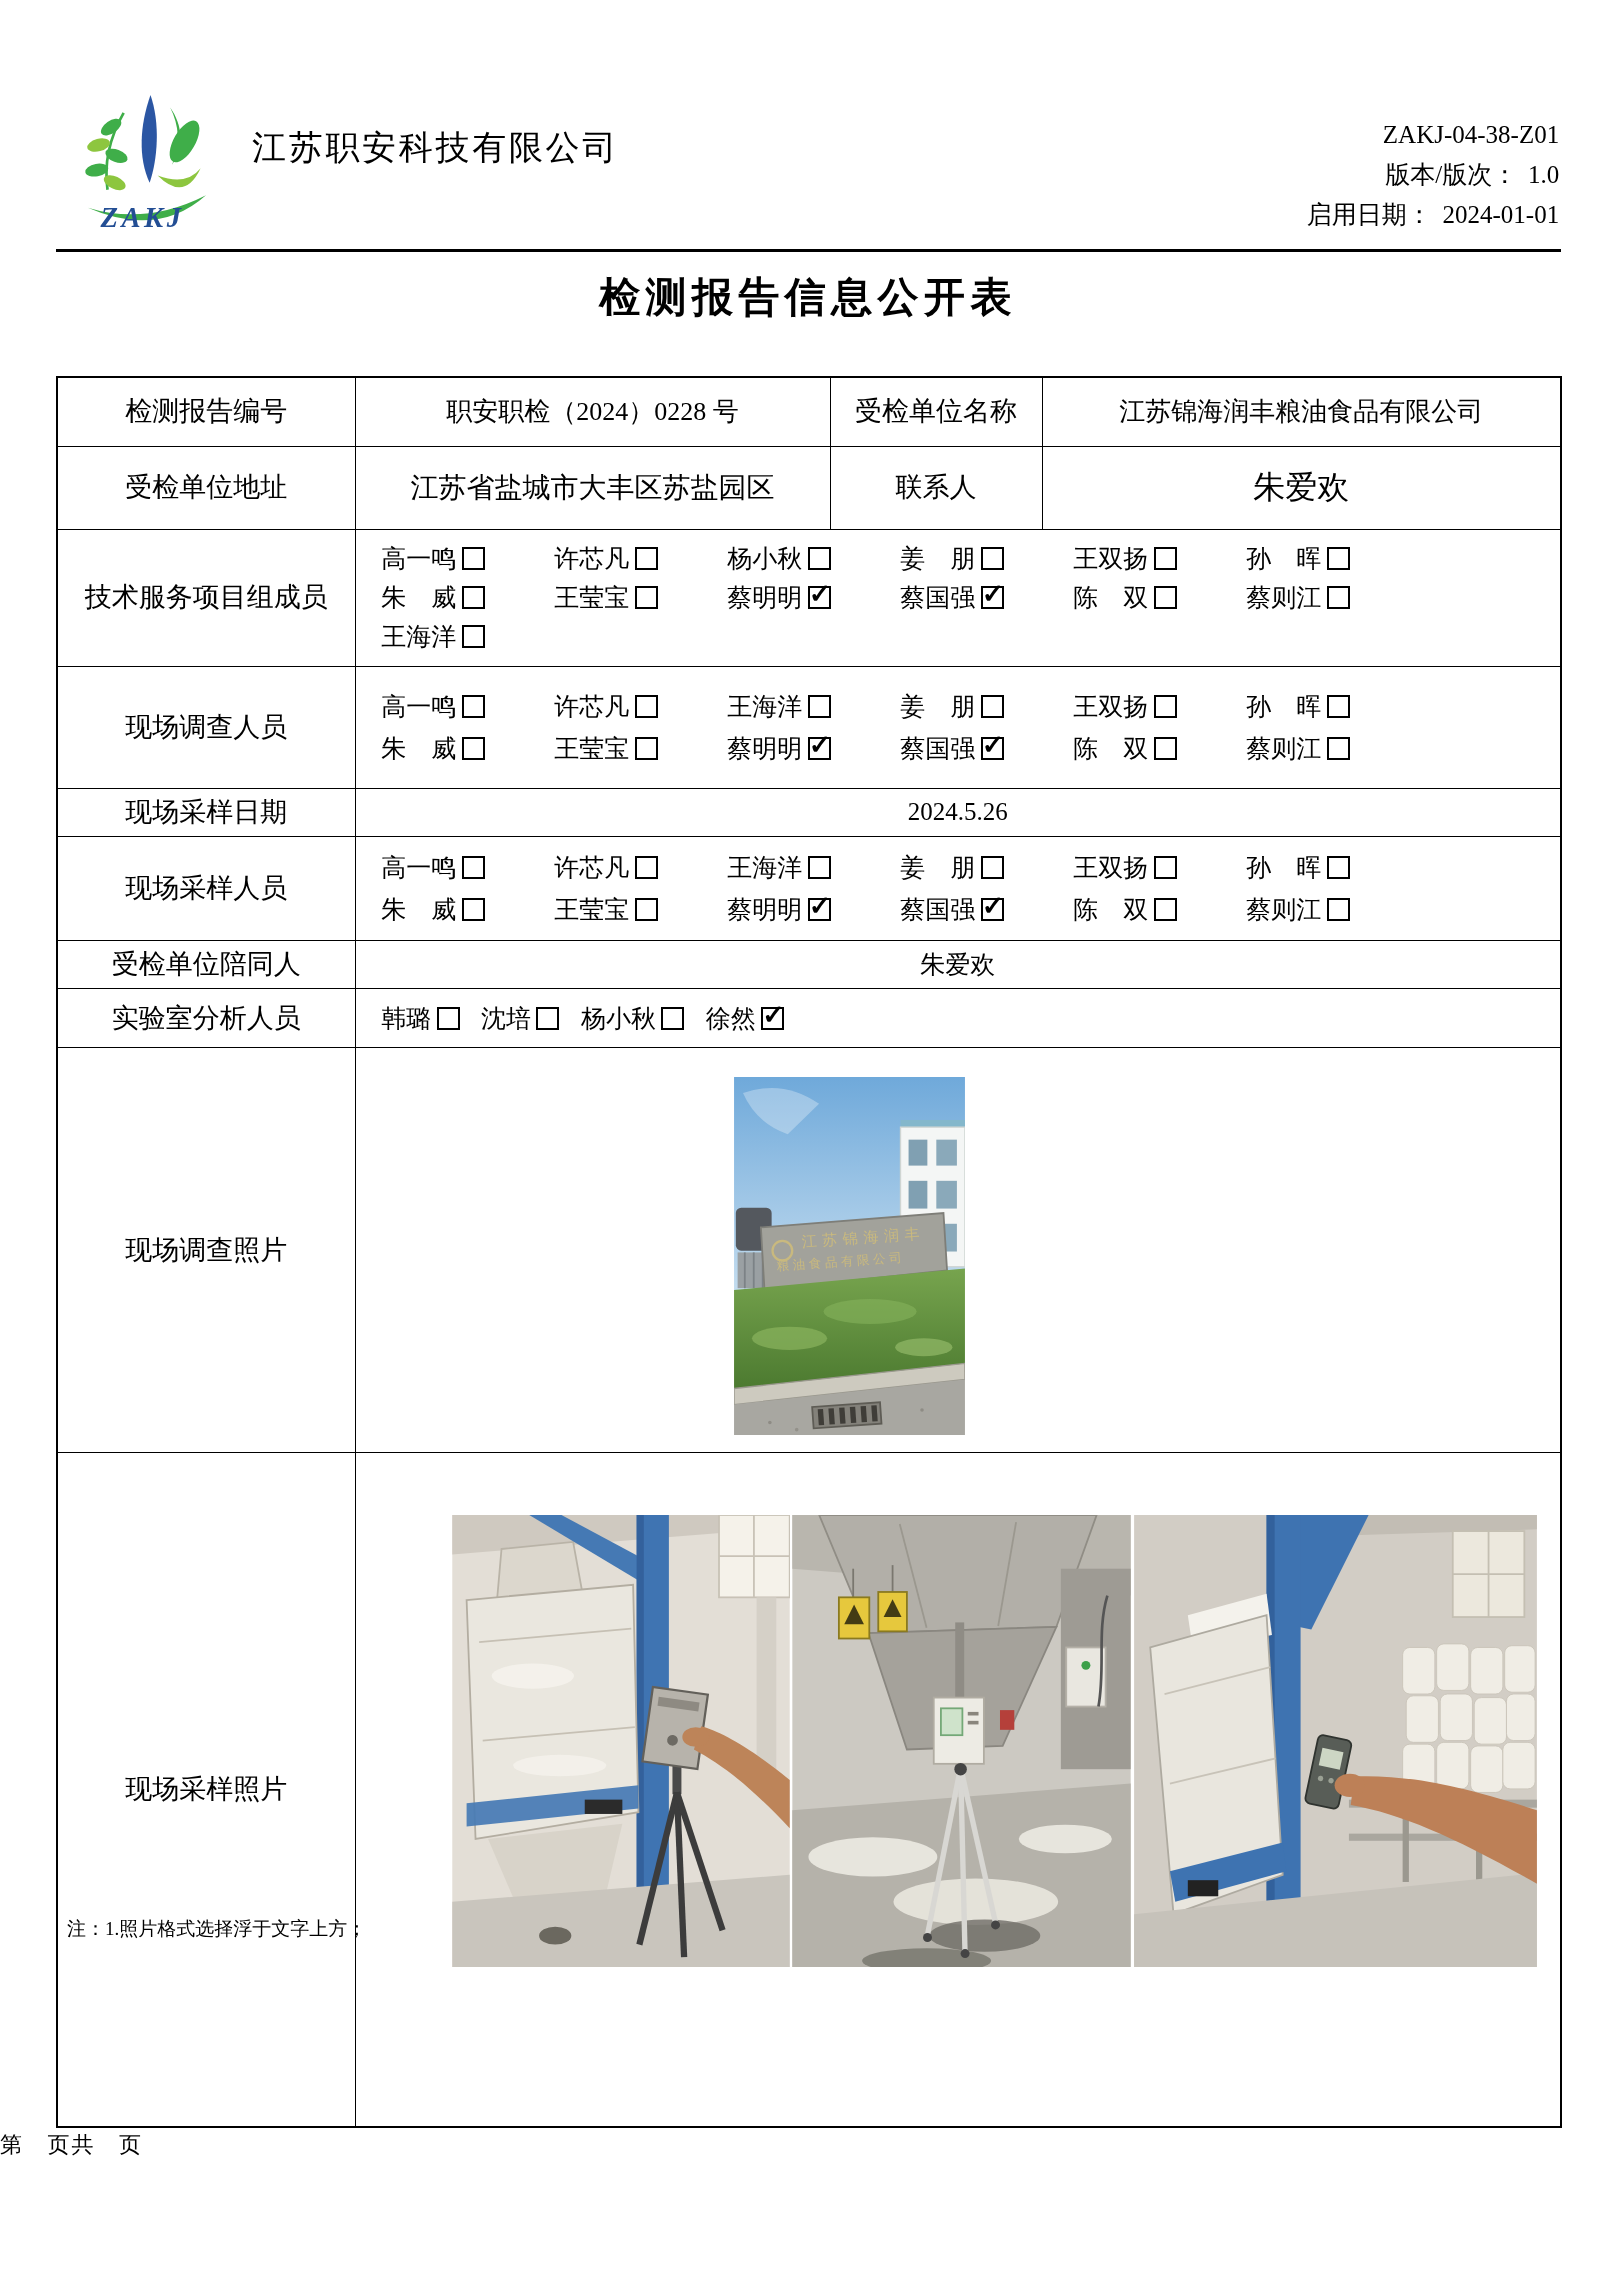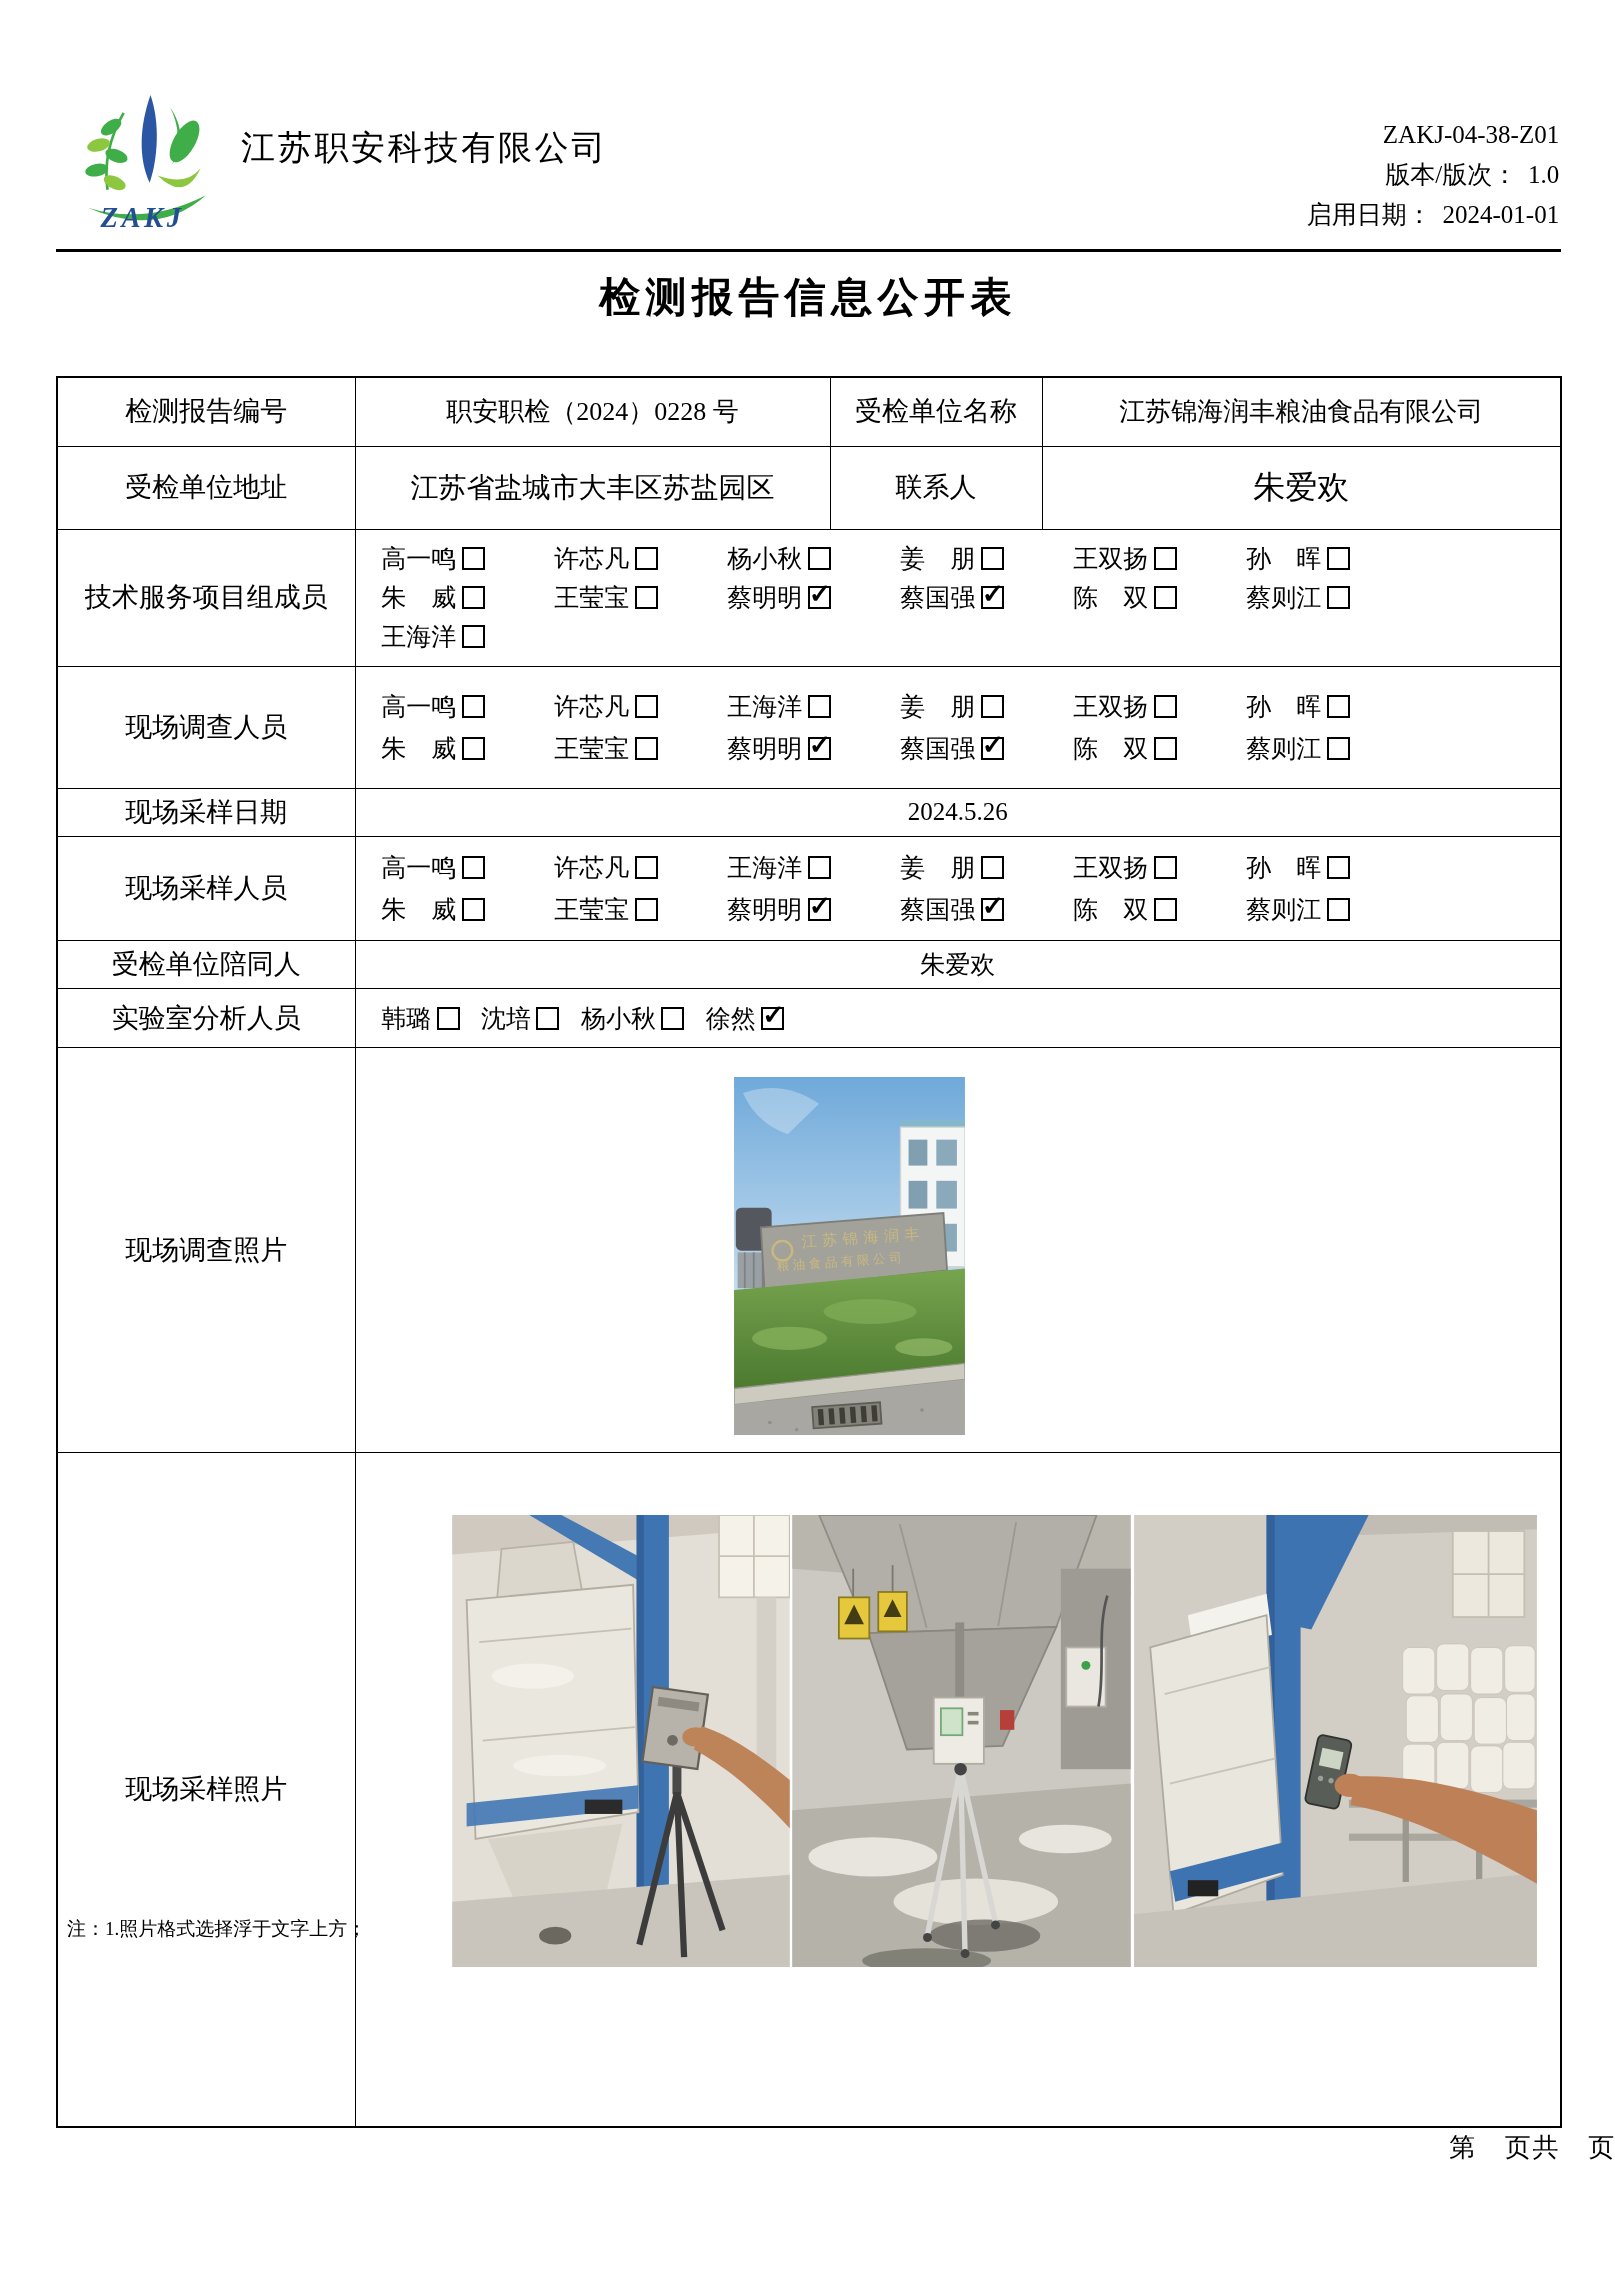--- a/index.html
+++ b/index.html
@@ -2,21 +2,21 @@
 <html style="font-size:14.3px"><head>
 <meta charset="utf-8">
 <style>
   html,body{margin:0;padding:0;background:#ffffff;}
   body{width:1616px;height:2293px;font-family:"Liberation Serif",serif;color:#000;}
   .page{position:relative;width:1616px;height:2293px;overflow:hidden;background:#fff;}
 
   
   .header{position:absolute;left:56px;top:66px;width:1505px;height:183px;border-bottom:3.6px solid #000;}
   .logo{position:absolute;left:5.4px;top:9px;}
-  .company-name{position:absolute;left:185px;top:59px;font-size:34px;letter-spacing:2.7px;}
+  .company-name{position:absolute;left:196px;top:59px;font-size:34px;letter-spacing:2.7px;}
   .header-right{position:absolute;right:1.8px;top:49px;text-align:right;font-size:25px;line-height:40px;}
   .header-right .hline{white-space:nowrap;}
   .header-right .hv{display:inline-block;margin-left:10.7px;}
 
   
   .title{position:absolute;left:0;top:270px;width:100%;text-align:center;
          font-size:41px;font-weight:bold;letter-spacing:5.4px;}
 
   
   table.form{position:absolute;left:56px;top:376px;width:1505px;border-collapse:collapse;
@@ -42,21 +42,21 @@
   .cb.checked::after{content:"✓";position:absolute;left:-0.9px;top:-9.9px;font-size:27px;
       font-weight:bold;font-family:"Liberation Sans",sans-serif;}
 
   
   .photo1-wrap{margin:23px 0 0 372px;width:231px;height:358px;}
   .photo-strip{display:flex;gap:2.7px;margin:56px 0 0 90px;}
   svg{display:block;}
 
   
   .note{position:absolute;left:67px;top:1916px;font-size:19px;}
-  .footer{position:absolute;left:0;top:2130px;width:100%;text-align:right;font-size:26px;letter-spacing:1.8px;}
+  .footer{position:absolute;left:0;top:2130px;width:100%;text-align:left;font-size:22px;letter-spacing:1.8px;}
 </style>
 </head>
 <body>
 
 <div class="page">
 
   <div class="header">
     <svg class="logo" width="179" height="158" viewBox="0 0 200 176">
       <path d="M70,42 C54,70 48,100 52,128" stroke="#3fae49" stroke-width="3" fill="none"></path>
       <ellipse cx="56" cy="58" rx="13" ry="7" fill="#3fae49" transform="rotate(-35 56 58)"></ellipse>

